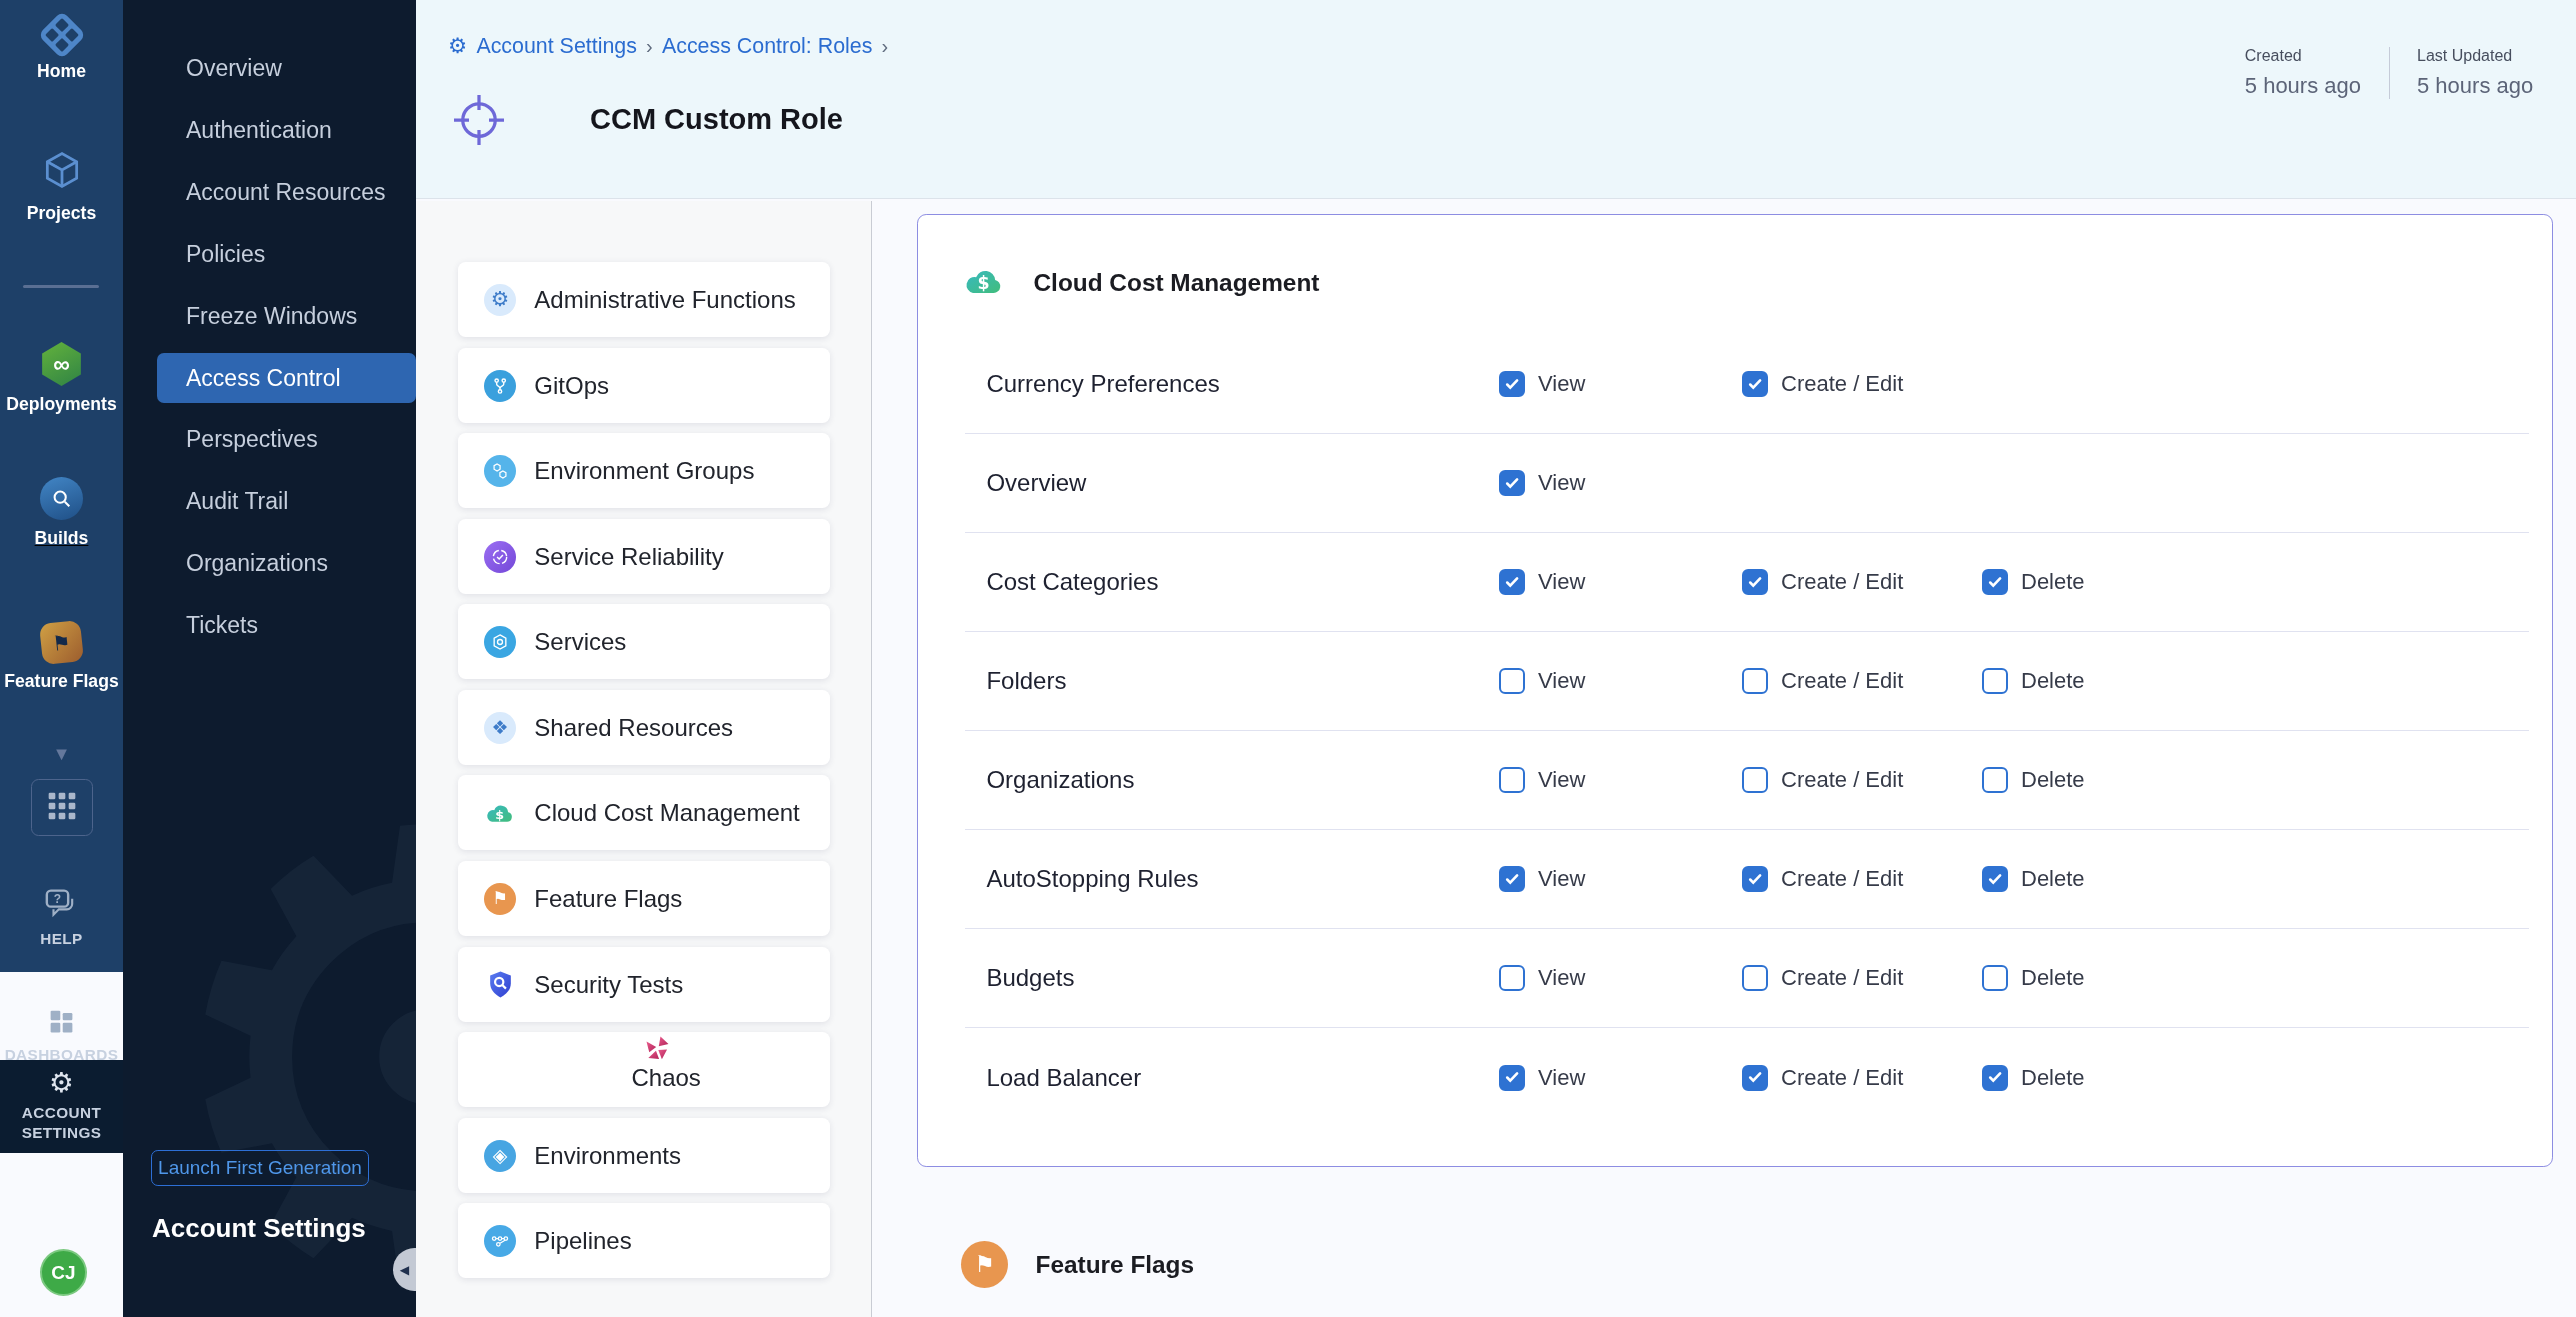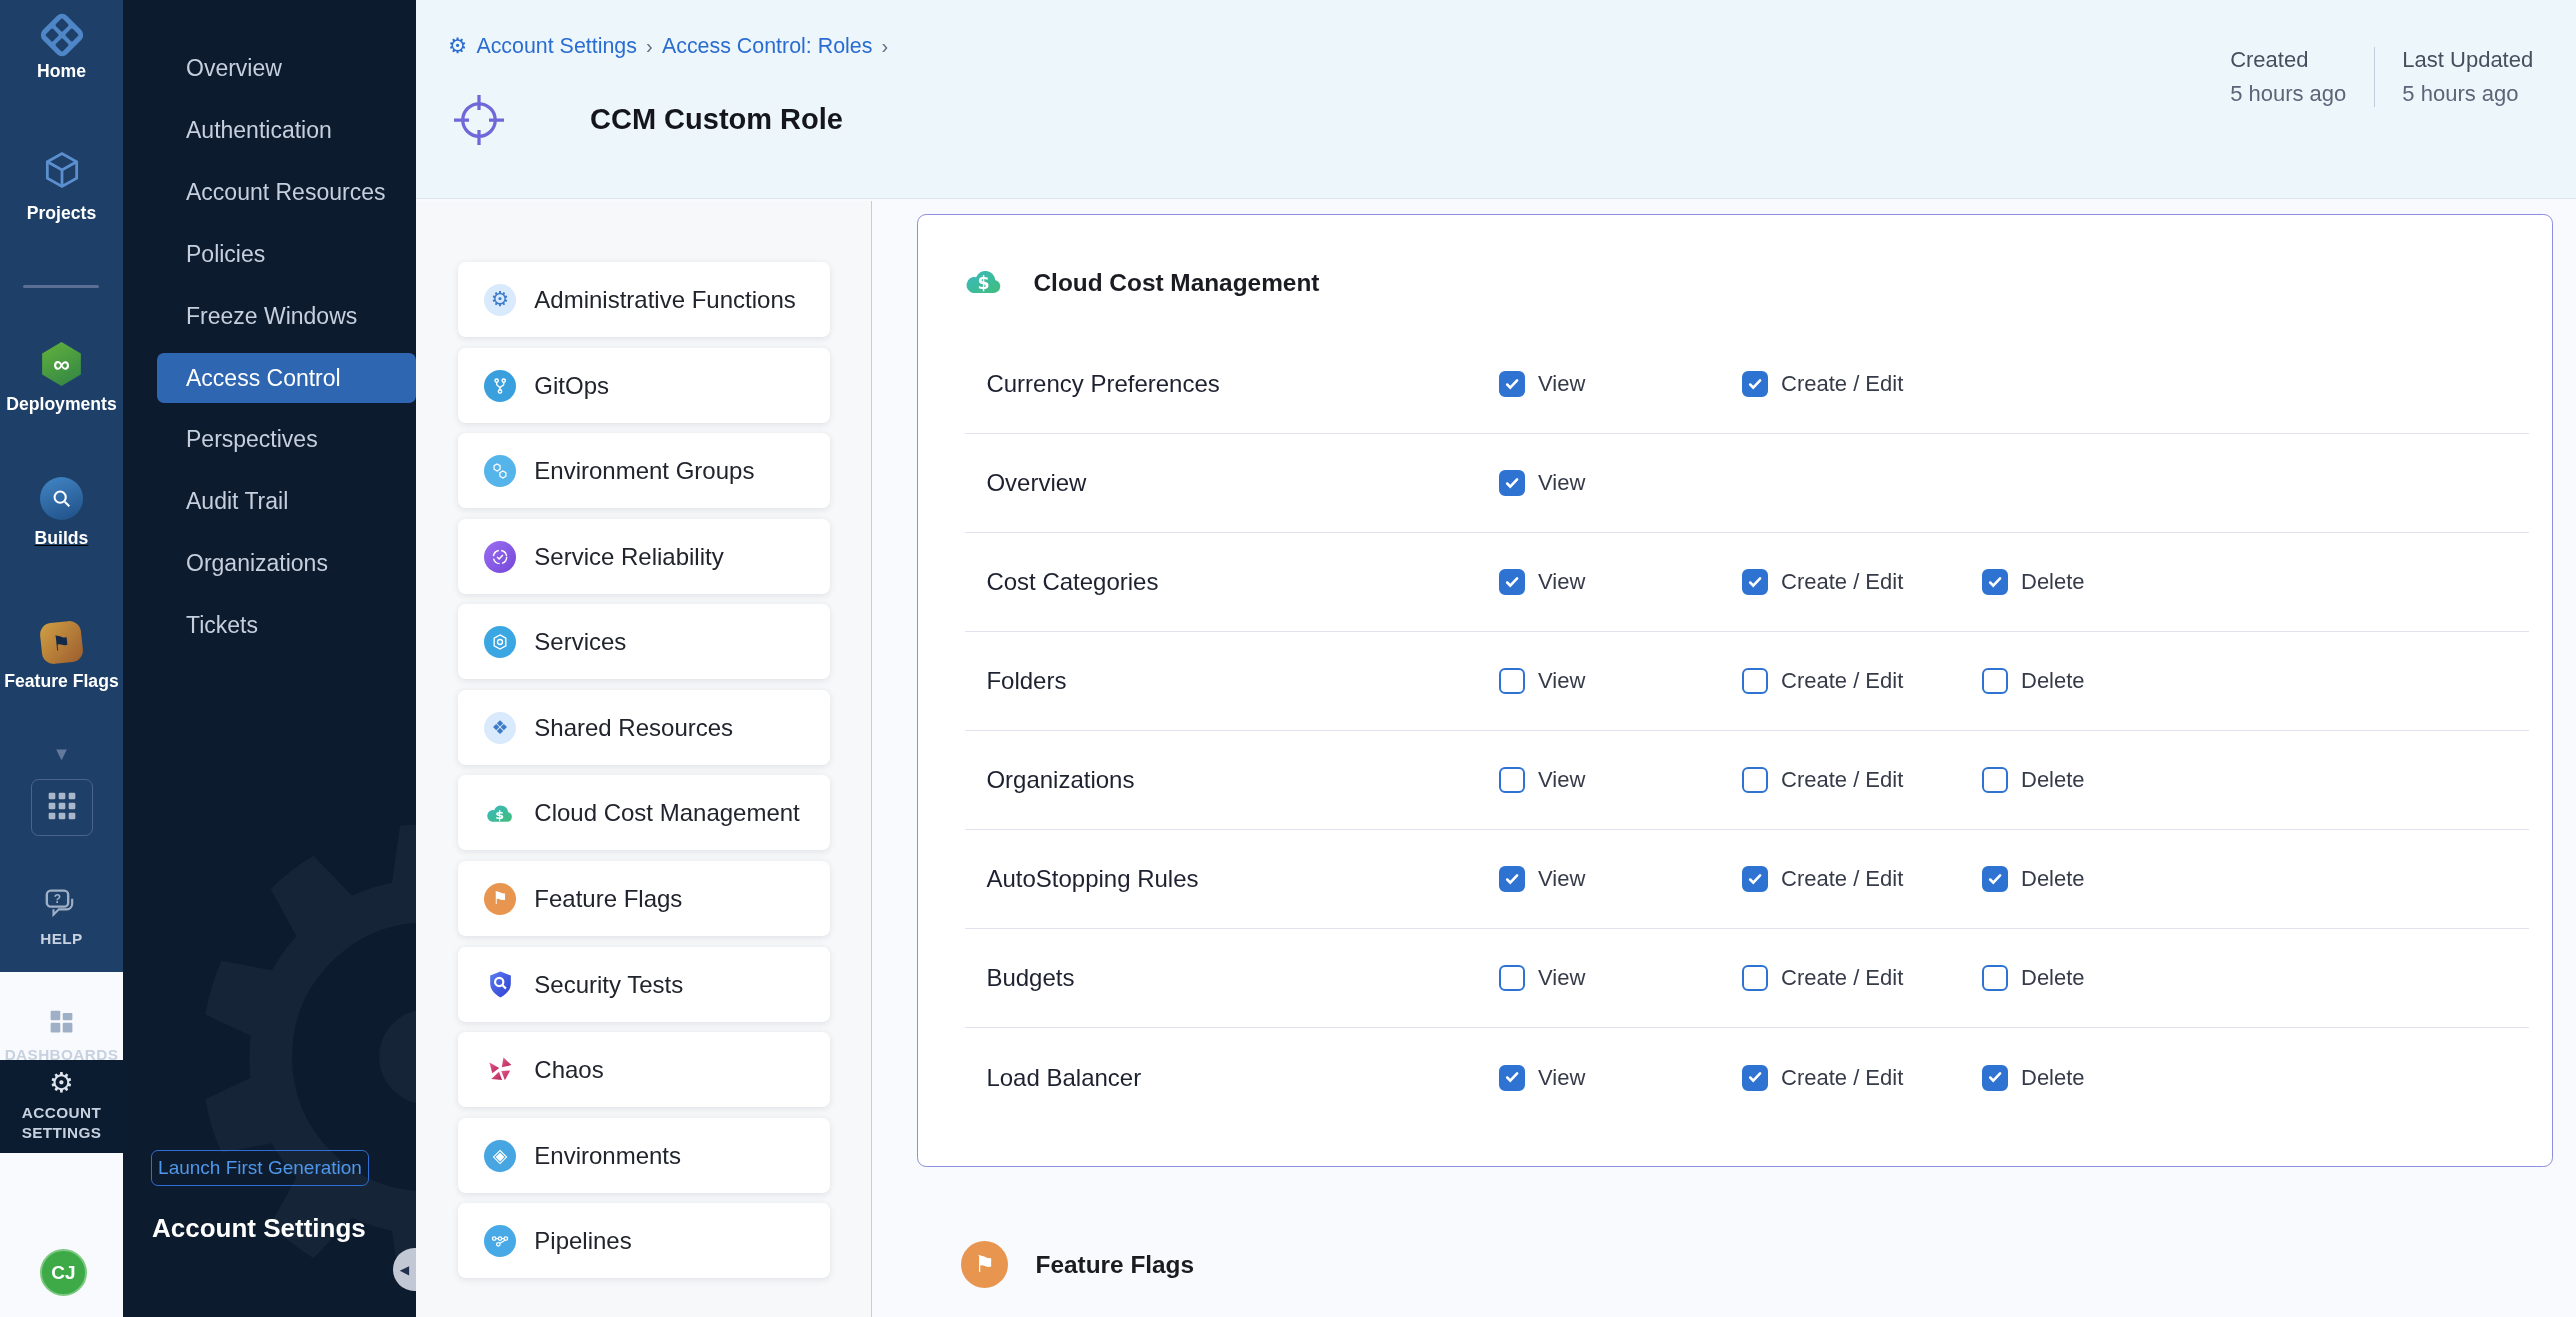--- a/index.html
+++ b/index.html
@@ -39,21 +39,21 @@
   .page-header { position:absolute; left:0; top:0; right:0; height:199px; background:#edf7fb; border-bottom:1.5px solid #dce3ea; }
   .breadcrumb { position:absolute; left:32px; top:34px; display:flex; align-items:center; gap:9.2px; font-size:21.4px; }
   .breadcrumb .glyph-gear { color:#2b6cd0; font-size:21.4px; line-height:1; }
   .crumb-link { color:#2b6cd0; cursor:pointer; }
   .crumb-sep { color:#5f6b7e; font-size:20px; }
   .crosshair { position:absolute; left:33px; top:90px; }
   .page-title { position:absolute; left:128px; top:103px; font-size:29px; font-weight:600; color:#15161d;margin-left:46px; }
   .meta { position:absolute; right:15.3px; top:47px; display:flex; }
   .meta-col { padding:0 27.5px; }
   .meta-col + .meta-col { border-left:1.5px solid #c5cbd8; }
-  .meta-label { font-size:22px; color:#474e5e; margin-bottom:7.6px; }
+  .meta-label { font-size:16px; color:#474e5e; margin-bottom:7.6px; }
   .meta-value { font-size:22px; color:#5c6478; }
 
   
   .cat-col { position:absolute; left:0; top:201px; width:456px; bottom:0; background:#f7f8f9; border-right:1.5px solid #c9ccd4; }
   .cat-card { position:absolute; left:42px; width:372px; height:75px; background:#ffffff; border-radius:7.6px; box-shadow:0 1.5px 6.9px rgba(35,40,80,.10); display:flex; align-items:center; padding-left:26px; cursor:pointer; }
   .cat-icon { width:32px; height:32px; border-radius:50%; display:flex; align-items:center; justify-content:center; flex:0 0 32px; }
   .cat-icon .glyph { line-height:1; }
   .cat-label { margin-left:18.3px; font-size:24px; font-weight:500; color:#21242c; white-space:nowrap; }
 
   .main-area { position:absolute; left:458px; top:201px; right:0; bottom:0; background:#f9fafe; }
@@ -316,21 +316,21 @@
                   <stop offset="1" stop-color="#2f3fd0"></stop>
                 </linearGradient>
               </defs>
               <path d="M12 2l8 3v6c0 5-3.4 8.6-8 11-4.6-2.4-8-6-8-11V5z" fill="url(#gshl)"></path>
               <circle cx="11" cy="10" r="3.2" fill="none" stroke="#fff" stroke-width="1.7"></circle>
               <path d="M13.4 12.4L16.2 15.2" stroke="#fff" stroke-width="1.7"></path>
             </svg>
           </span>
           <span class="cat-label">Security Tests</span>
         </div>
-        <div class="cat-card" style="top: 831px;">
+        <div class="cat-card" style="top: 831px; flex-direction: column;">
           <span class="cat-icon">
             <svg width="31" height="31" viewBox="0 0 24 24">
               <defs>
                 <linearGradient id="gchs" x1="0" y1="0" x2="1" y2="1">
                   <stop offset="0" stop-color="#ea5a8c"></stop>
                   <stop offset="1" stop-color="#b02458"></stop>
                 </linearGradient>
               </defs>
               <g fill="url(#gchs)">
                 <path d="M11 10.8L3.5 6.6l2.1 8.3z"></path>

